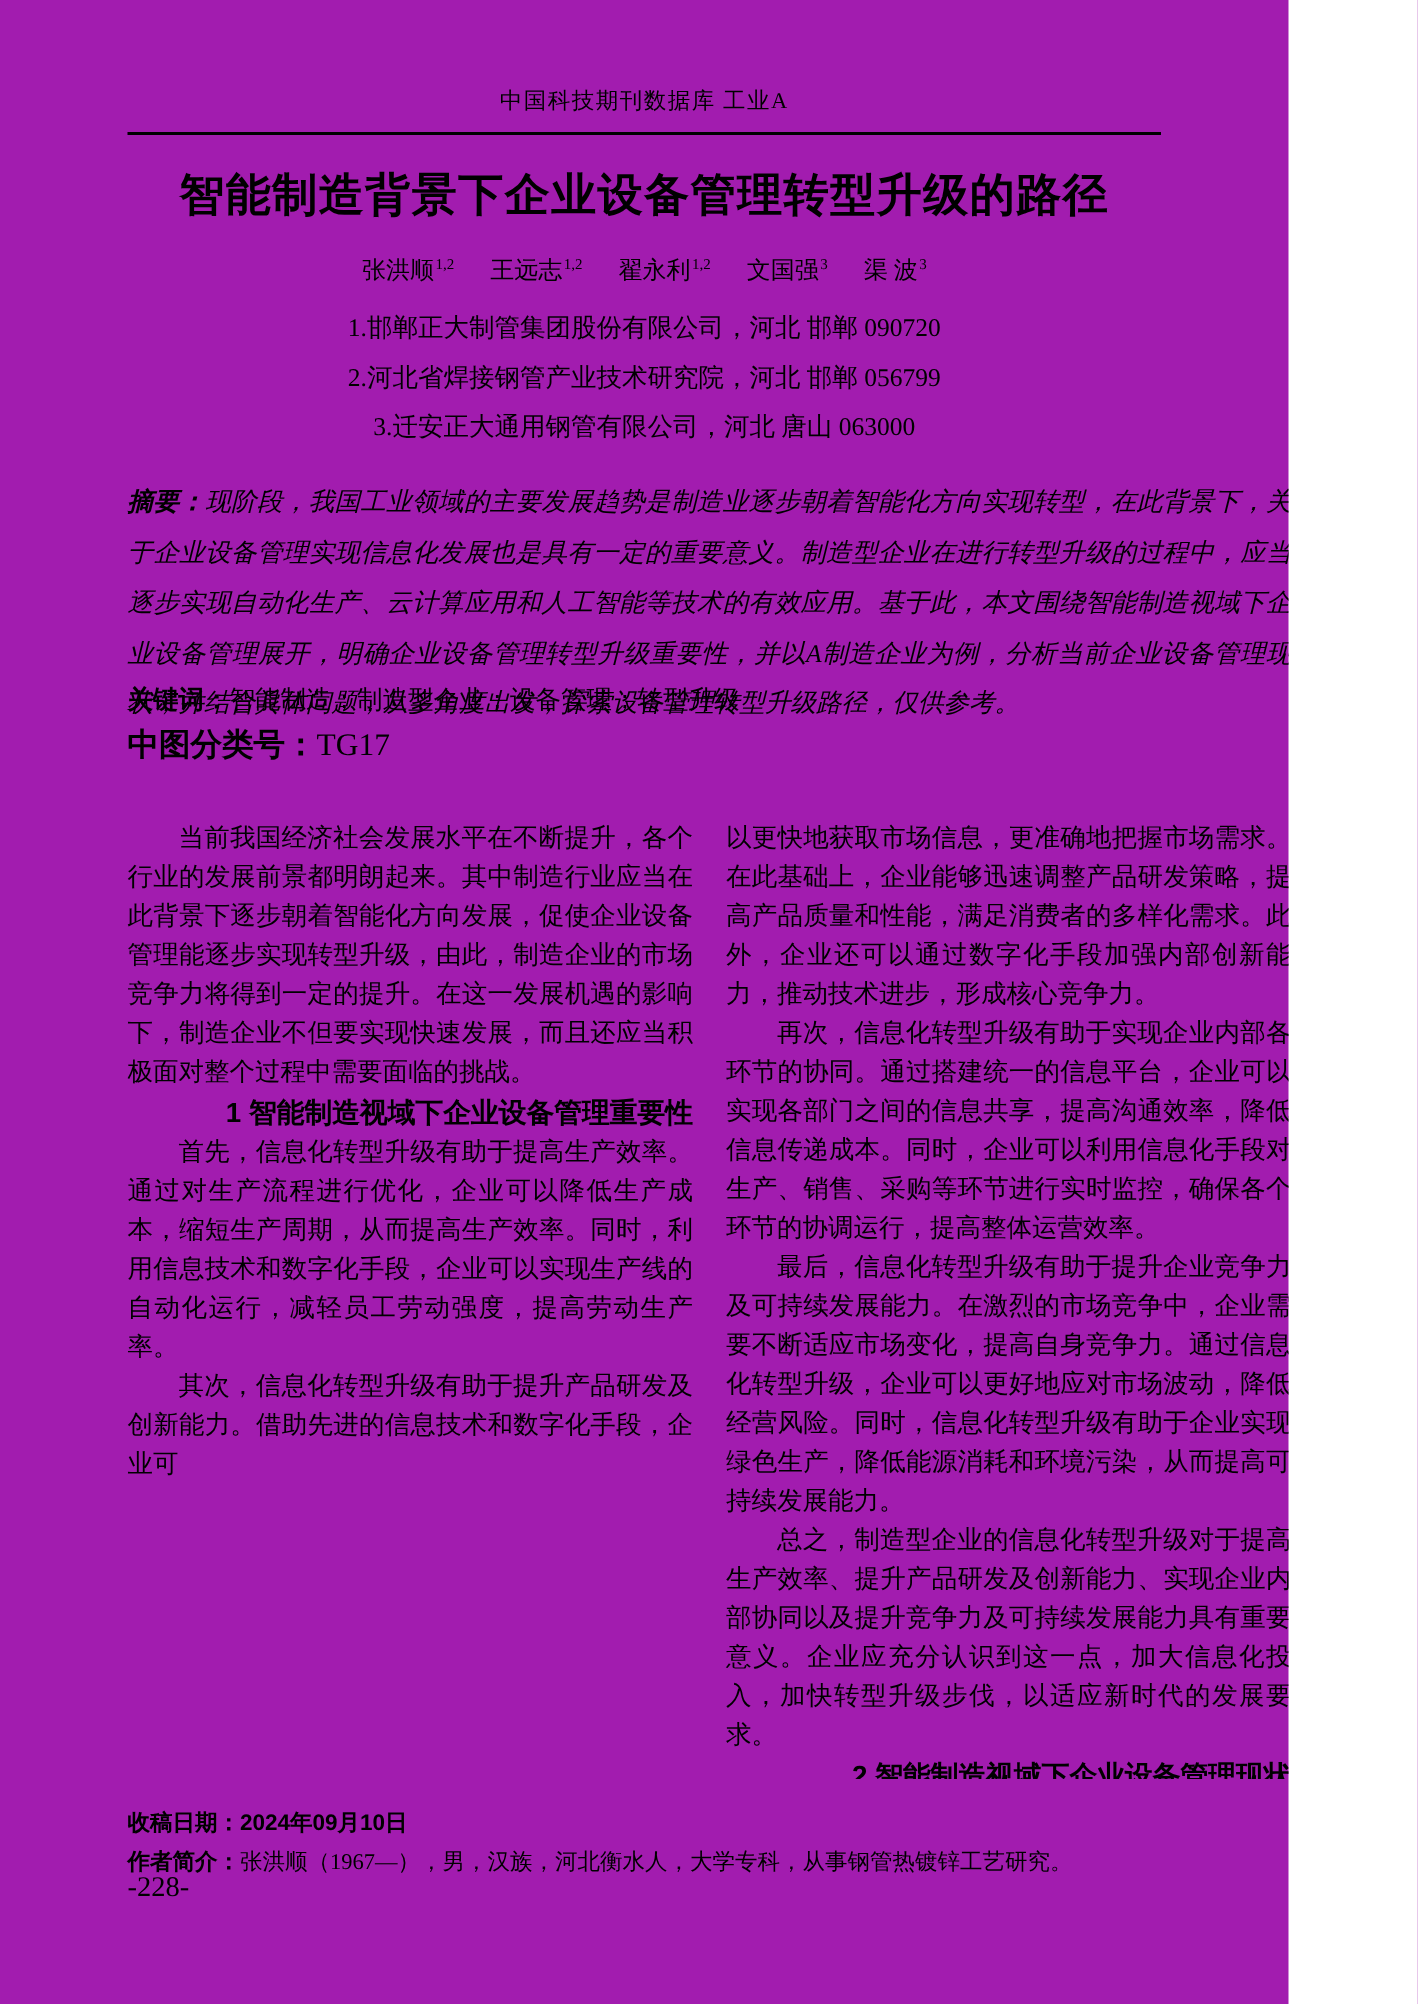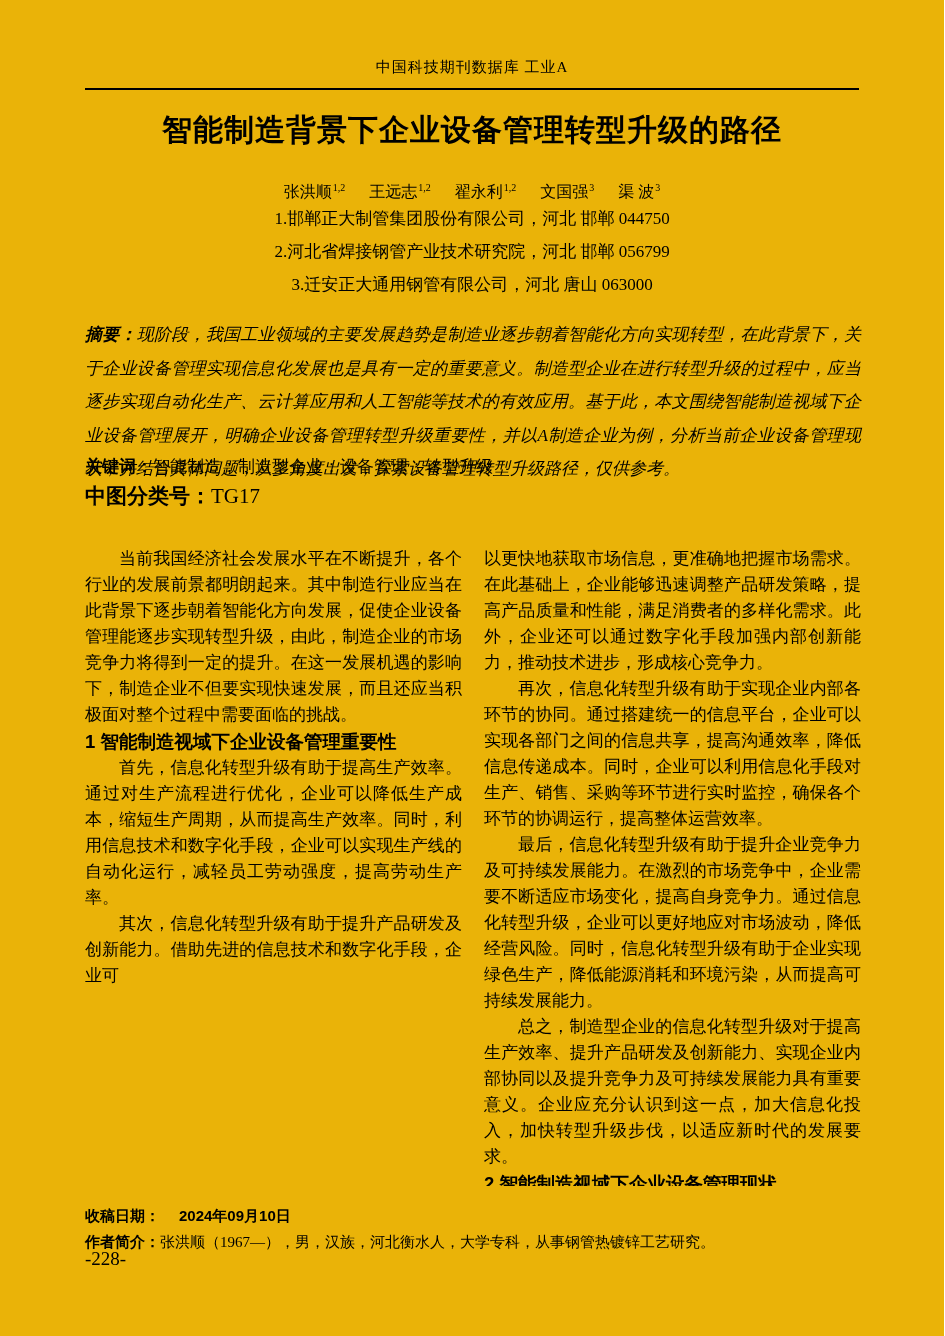--- a/index.html
+++ b/index.html
@@ -1,19 +1,19 @@
 <!DOCTYPE html>
 <html lang="zh"><head>
 <meta charset="utf-8">
 <style>
   html,body{margin:0;padding:0;background:#ffffff;}
   .page{
     position:relative;
-    width:944px;height:1336px;
-    background:#eab308;
+    width:859px;height:1336px;
+    background:#a21caf;
     font-family:"Liberation Serif","DejaVu Serif",serif;
     color:#111111;
     overflow:hidden;
   }
   
   .journal-header{
     position:absolute;top:58px;left:85px;right:85px;
     text-align:center;font-size:15px;letter-spacing:1px;color:#000;
   }
   .header-rule{
@@ -24,21 +24,21 @@
   .paper-title{
     position:absolute;top:110px;left:0;right:0;
     text-align:center;
     font-family:"Liberation Sans","DejaVu Sans",sans-serif;
     font-weight:bold;font-size:30px;letter-spacing:1px;color:#000;
   }
   .authors-line{
     position:absolute;top:170px;left:0;right:0;
     text-align:center;font-size:16px;color:#000;
   }
-  .author{display:inline-block;margin:12px 10px;white-space:nowrap;}
+  .author{display:inline-block;margin:0 10px;white-space:nowrap;}
   .author sup{font-size:10px;margin-left:1px;}
   .affiliations{
     position:absolute;top:202px;left:0;right:0;
     text-align:center;font-size:17px;line-height:33px;color:#000;
   }
   
   .abstract-block{
     position:absolute;top:318px;left:85px;width:776px;
     font-size:17px;line-height:33.5px;text-align:justify;color:#000;font-style:italic;
   }
@@ -58,32 +58,32 @@
   .body-columns{
     position:absolute;top:530px;left:85px;width:776px;height:656px;
     display:flex;gap:22px;overflow:hidden;
   }
   .column{width:377px;font-size:17px;line-height:26px;text-align:justify;color:#000;margin-top:16px;}
   .column .para{text-indent:2em;margin:0;}
   .column .para.cont{text-indent:0;}
   .column .heading-1,.column .heading-2{
     font-family:"Liberation Sans","DejaVu Sans",sans-serif;
     font-weight:bold;font-size:18.5px;line-height:27px;
-    text-indent:0;margin:0;text-align:left;
+    text-indent:0;margin:0;text-align:right;
   }
   
   .page-footer{
     position:absolute;top:1203px;left:85px;width:790px;
     font-size:15px;line-height:25px;color:#000;
   }
   .footer-label{
     font-family:"Liberation Sans","DejaVu Sans",sans-serif;
     font-weight:bold;
   }
-  .footer-date{font-family:"Liberation Sans","DejaVu Sans",sans-serif;font-weight:bold;margin-left:19px;}
+  .footer-date{font-family:"Liberation Sans","DejaVu Sans",sans-serif;font-weight:bold;}
   .page-number{
     position:absolute;top:1248px;left:85px;
     font-size:19px;color:#000;
   }
 </style>
 </head>
 <body>
 
 <div class="page">
 
@@ -94,21 +94,21 @@
 
   <div class="authors-line">
     <span class="author"><span>张洪顺</span><sup>1,2</sup></span>
     <span class="author"><span>王远志</span><sup>1,2</sup></span>
     <span class="author"><span>翟永利</span><sup>1,2</sup></span>
     <span class="author"><span>文国强</span><sup>3</sup></span>
     <span class="author"><span>渠 波</span><sup>3</sup></span>
   </div>
 
   <div class="affiliations">
-    <div>1.邯郸正大制管集团股份有限公司，河北 邯郸 044750</div>
+    <div>1.邯郸正大制管集团股份有限公司，河北 邯郸 090720</div>
     <div>2.河北省焊接钢管产业技术研究院，河北 邯郸 056799</div>
     <div>3.迁安正大通用钢管有限公司，河北 唐山 063000</div>
   </div>
 
   <div class="abstract-block">
     <span class="meta-label">摘要：</span><span>现阶段，我国工业领域的主要发展趋势是制造业逐步朝着智能化方向实现转型，在此背景下，关于企业设备管理实现信息化发展也是具有一定的重要意义。制造型企业在进行转型升级的过程中，应当逐步实现自动化生产、云计算应用和人工智能等技术的有效应用。基于此，本文围绕智能制造视域下企业设备管理展开，明确企业设备管理转型升级重要性，并以A制造企业为例，分析当前企业设备管理现状，并结合具体问题，从多角度出发，探索设备管理转型升级路径，仅供参考。</span>
   </div>
 
   <div class="keywords-line">
     <span class="meta-label">关键词：</span><span>智能制造；制造型企业；设备管理；转型升级</span>

